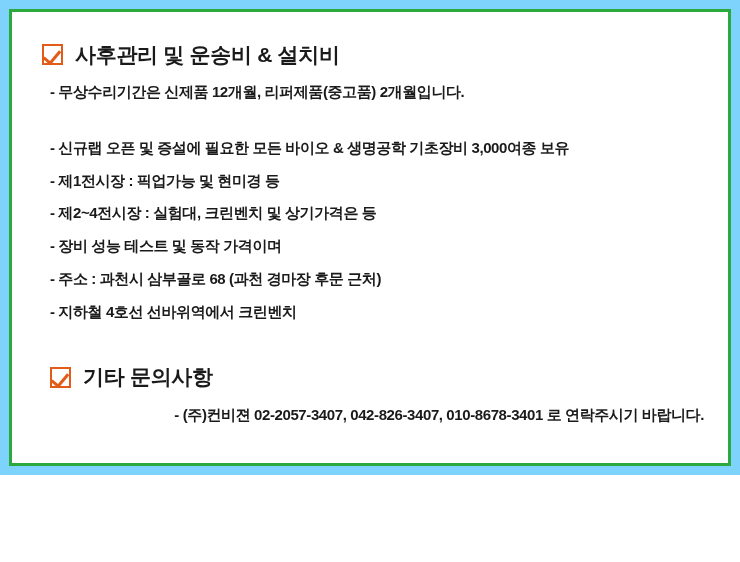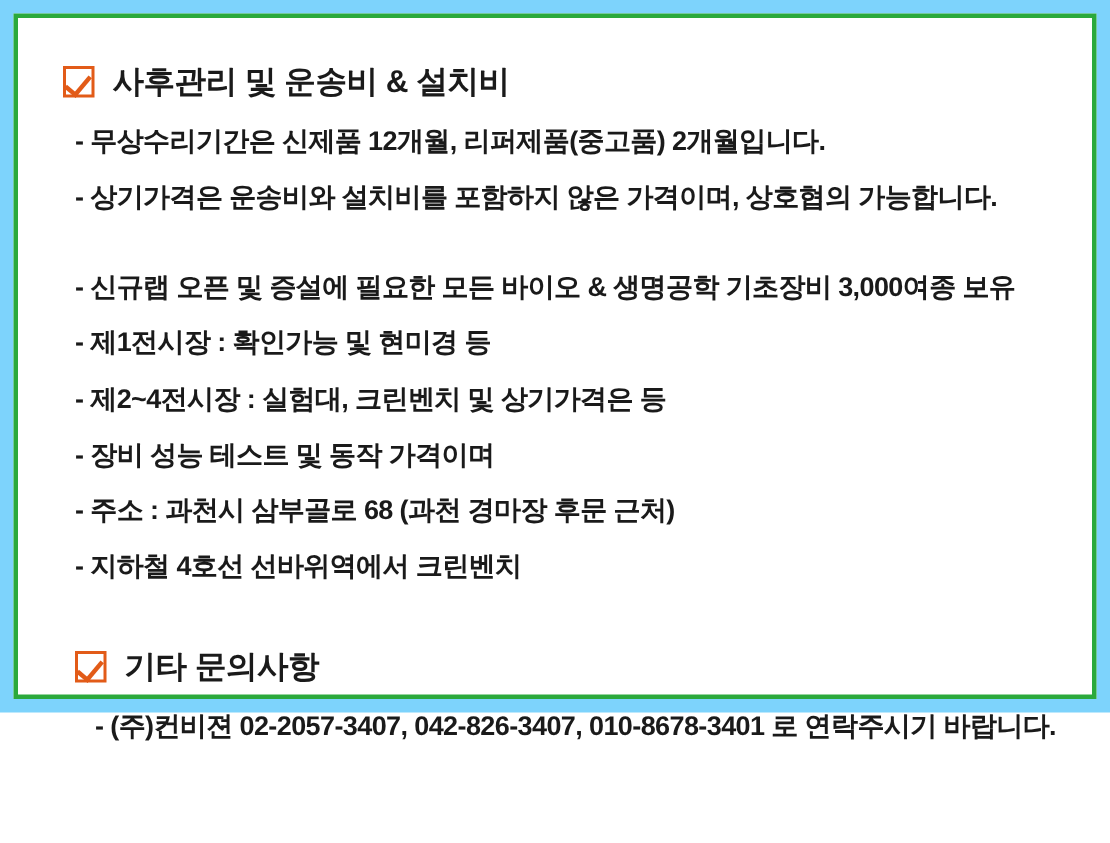--- a/index.html
+++ b/index.html
@@ -64,21 +64,21 @@
     color: #1a1a1a;
     letter-spacing: -0.3px;
     line-height: 1.2;
   }
   .lines {
     margin: 0;
     padding: 0;
     list-style: none;
   }
   .line {
-    font-size: 18px;
+    font-size: 15px;
     color: #1a1a1a;
     font-weight: bold;
     letter-spacing: -0.4px;
     line-height: 1.45;
     margin: 0 0 11px 14px;
     white-space: nowrap;
   }
   .sec-service { margin-top: 4px; }
   .sec-showroom { margin-top: 34px; }
   .sec-etc { margin-top: 42px; }
@@ -91,28 +91,27 @@
 <div class="page">
   <div class="frame">
 
     <div class="section sec-service">
       <div class="section-heading">
         <span class="check-icon"></span>
         <span class="section-title">사후관리 및 운송비 &amp; 설치비</span>
       </div>
       <ul class="lines">
         <li class="line">- 무상수리기간은 신제품 12개월, 리퍼제품(중고품) 2개월입니다.</li>
-        <li class="line">- 상기가격은 운송비와 설치비를 포함하지 않은 가격이며, 상호협의 가능합니다.</li>
       </ul>
     </div>
 
     <div class="section sec-showroom">
       <ul class="lines">
         <li class="line">- 신규랩 오픈 및 증설에 필요한 모든 바이오 &amp; 생명공학 기초장비 3,000여종 보유</li>
-        <li class="line">- 제1전시장 : 확인가능 및 현미경 등</li>
+        <li class="line">- 제1전시장 : 픽업가능 및 현미경 등</li>
         <li class="line">- 제2~4전시장 : 실험대, 크린벤치 및 상기가격은 등</li>
         <li class="line">- 장비 성능 테스트 및 동작 가격이며</li>
         <li class="line">- 주소 : 과천시 삼부골로 68 (과천 경마장 후문 근처)</li>
         <li class="line">- 지하철 4호선 선바위역에서 크린벤치</li>
       </ul>
     </div>
 
     <div class="section sec-etc">
       <div class="section-heading">
         <span class="check-icon"></span>

